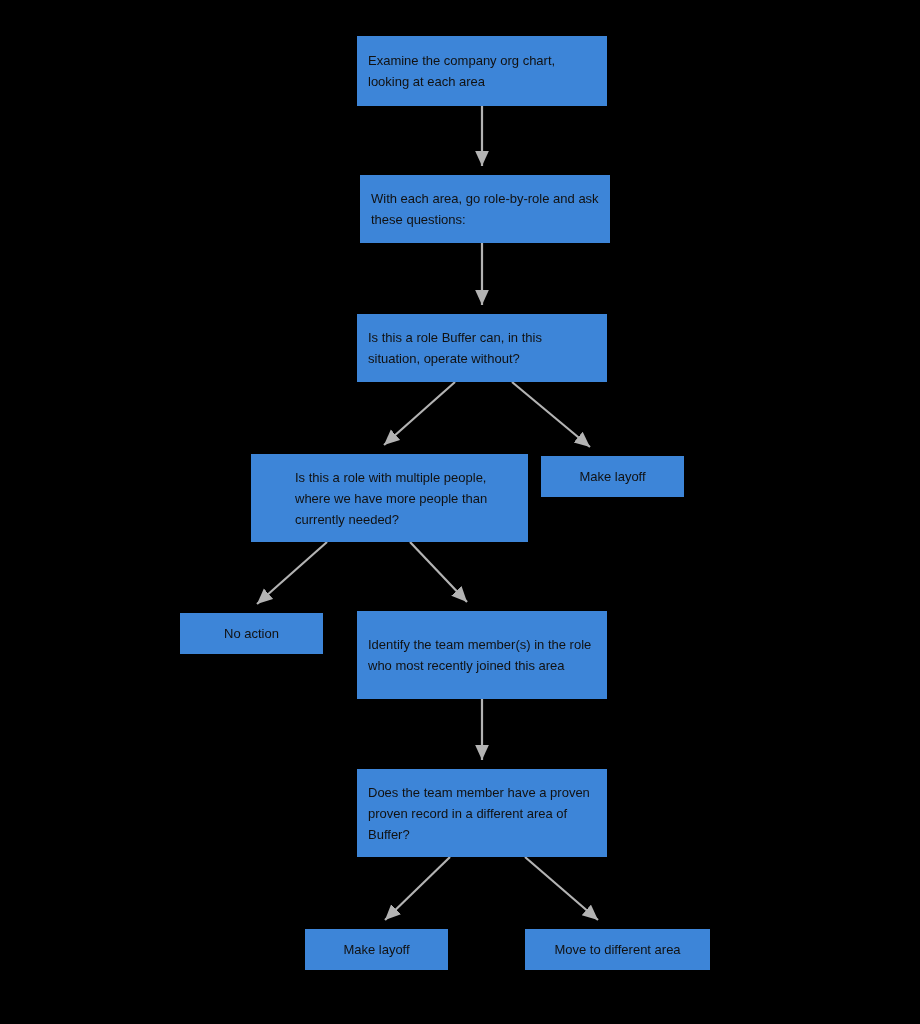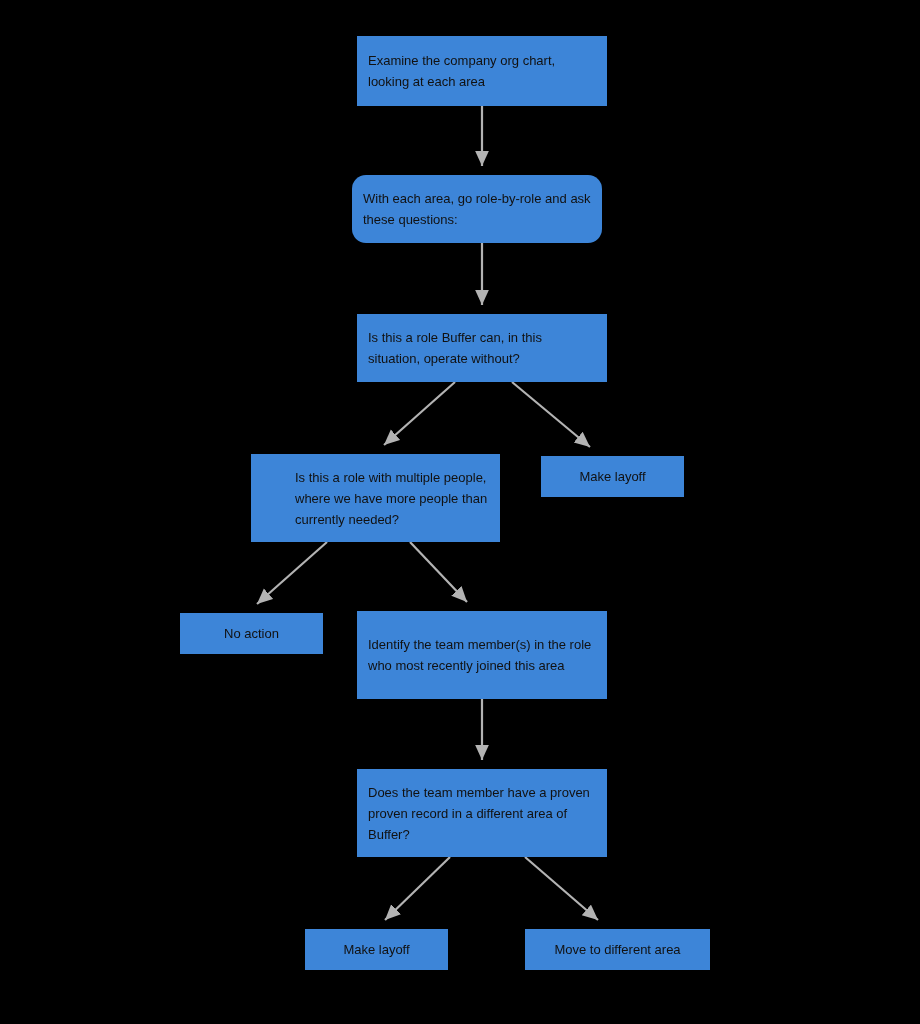--- a/index.html
+++ b/index.html
@@ -57,23 +57,23 @@
         <path d="M 512 382 L 590 447" stroke="#b3b3b3" stroke-width="2.2" fill="none" marker-end="url(#arrow)"></path>
         <path d="M 327 542 L 257 604" stroke="#b3b3b3" stroke-width="2.2" fill="none" marker-end="url(#arrow)"></path>
         <path d="M 410 542 L 467 602" stroke="#b3b3b3" stroke-width="2.2" fill="none" marker-end="url(#arrow)"></path>
         <path d="M 482 699 L 482 760" stroke="#b3b3b3" stroke-width="2.2" fill="none" marker-end="url(#arrow)"></path>
         <path d="M 450 857 L 385 920" stroke="#b3b3b3" stroke-width="2.2" fill="none" marker-end="url(#arrow)"></path>
         <path d="M 525 857 L 598 920" stroke="#b3b3b3" stroke-width="2.2" fill="none" marker-end="url(#arrow)"></path>
       </g>
   </svg>
   <div id="node-layer">
       <div class="node" style="left: 357px; top: 36px; width: 250px; height: 70px; background: rgb(61, 133, 216);"><span>Examine the company org chart, looking at each area</span></div>
-      <div class="node" style="left: 352px; top: 175px; width: 250px; height: 68px; background: rgb(61, 133, 216); border-radius: 14px;"><span>With each area, go role-by-role and ask these questions:</span></div>
+      <div class="node" style="left: 360px; top: 175px; width: 250px; height: 68px; background: rgb(61, 133, 216);"><span>With each area, go role-by-role and ask these questions:</span></div>
       <div class="node" style="left: 357px; top: 314px; width: 250px; height: 68px; background: rgb(61, 133, 216);"><span>Is this a role Buffer can, in this situation, operate without?</span></div>
-      <div class="node" style="left: 251px; top: 454px; width: 249px; height: 88px; background: rgb(61, 133, 216); padding-left: 44px;"><span>Is this a role with multiple people, where we have more people than currently needed?</span></div>
+      <div class="node" style="left: 251px; top: 454px; width: 277px; height: 88px; background: rgb(61, 133, 216); padding-left: 44px;"><span>Is this a role with multiple people, where we have more people than currently needed?</span></div>
       <div class="node center" style="left: 541px; top: 456px; width: 143px; height: 41px; background: rgb(61, 133, 216);"><span>Make layoff</span></div>
       <div class="node center" style="left: 180px; top: 613px; width: 143px; height: 41px; background: rgb(61, 133, 216);"><span>No action</span></div>
       <div class="node" style="left: 357px; top: 611px; width: 250px; height: 88px; background: rgb(61, 133, 216);"><span>Identify the team member(s) in the role who most recently joined this area</span></div>
       <div class="node" style="left: 357px; top: 769px; width: 250px; height: 88px; background: rgb(61, 133, 216);"><span>Does the team member have a proven proven record in a different area of Buffer?</span></div>
       <div class="node center" style="left: 305px; top: 929px; width: 143px; height: 41px; background: rgb(61, 133, 216);"><span>Make layoff</span></div>
       <div class="node center" style="left: 525px; top: 929px; width: 185px; height: 41px; background: rgb(61, 133, 216);"><span>Move to different area</span></div>
     </div>
 </div>
 
 </body></html>

